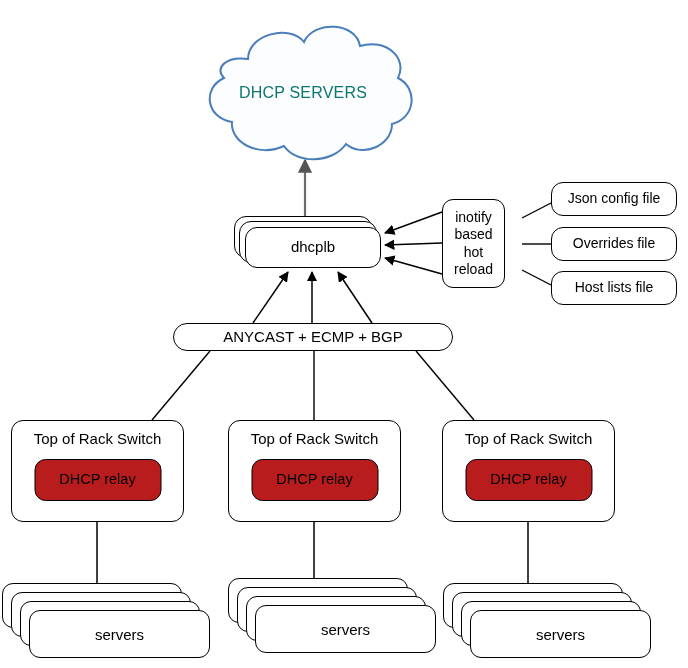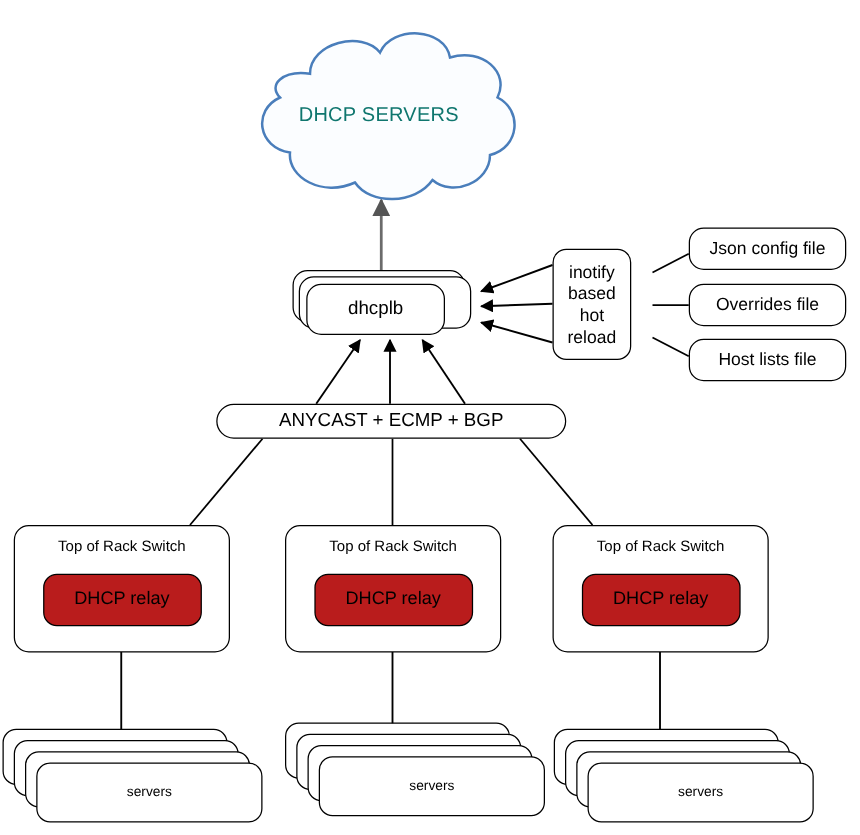--- a/index.html
+++ b/index.html
@@ -73,21 +73,21 @@
     width: 148px;
     height: 52px;
   }
   #dhcplb-back2 {
     left: 0px; top: 0px; width: 138px; height: 42px;
   }
   #dhcplb-back1 {
     left: 5px; top: 5px; width: 138px; height: 42px;
   }
   #dhcplb-front {
-    left: 11px; top: 11px; width: 111px; height: 41px;
+    left: 11px; top: 11px; width: 136px; height: 41px;
     font-size: 15px;
     z-index: 3;
     text-align: right;
   }
   #inotify-box {
     left: 442px; top: 199px; width: 63px; height: 89px;
     font-size: 14px;
     border-radius: 11px;
   }
   #json-config-file {
@@ -107,21 +107,21 @@
   .tor-box {
     width: 173px; height: 102px;
     border-radius: 12px;
     display: block;
     padding: 0;
   }
   .tor-title {
     position: absolute;
     left: 0; top: 9px; width: 100%;
     text-align: center;
-    font-size: 12px;
+    font-size: 15px;
   }
   .relay-box {
     position: absolute;
     left: 50%;
     transform: translateX(-50%);
     top: 38px;
     width: 127px;
     height: 42px;
     box-sizing: border-box;
     background: #b91c1c;
@@ -152,21 +152,21 @@
   }
   .servers-stack .s1 { left: 0px;  top: 0px;  z-index: 1; }
   .servers-stack .s2 { left: 9px;  top: 9px;  z-index: 2; }
   .servers-stack .s3 { left: 18px; top: 18px; z-index: 3; }
   .servers-stack .s4 {
     left: 27px; top: 27px; z-index: 4;
     width: 181px; height: 48px;
     display: flex;
     align-items: center;
     justify-content: center;
-    font-size: 11px;
+    font-size: 15px;
   }
   #servers-left   { left: 2px;   top: 583px; }
   #servers-middle { left: 228px; top: 578px; }
   #servers-right  { left: 443px; top: 583px; }
 </style>
 </head>
 <body>
 
 <div id="diagram-root">
 

